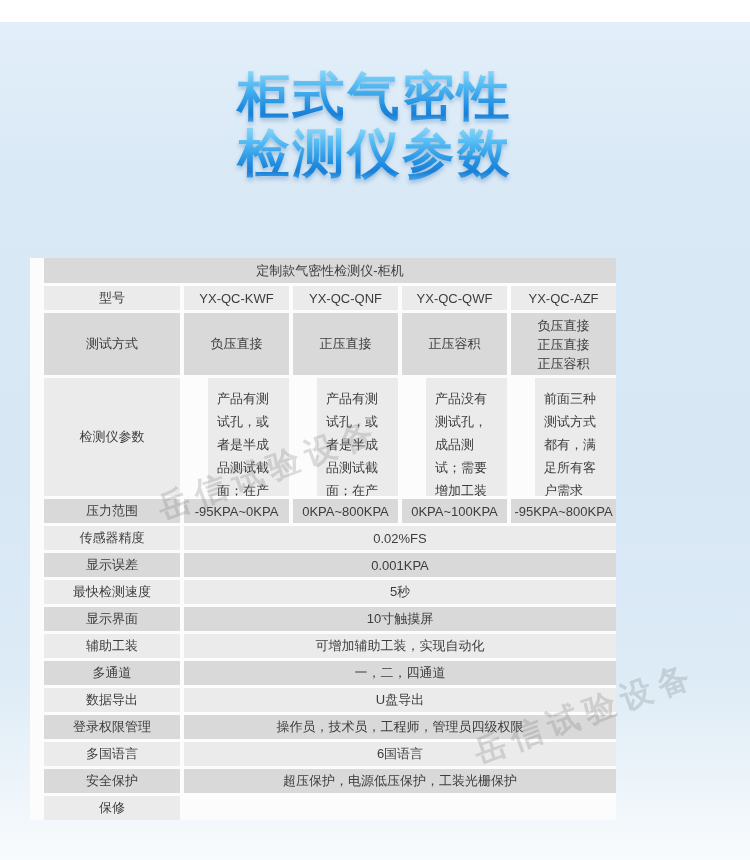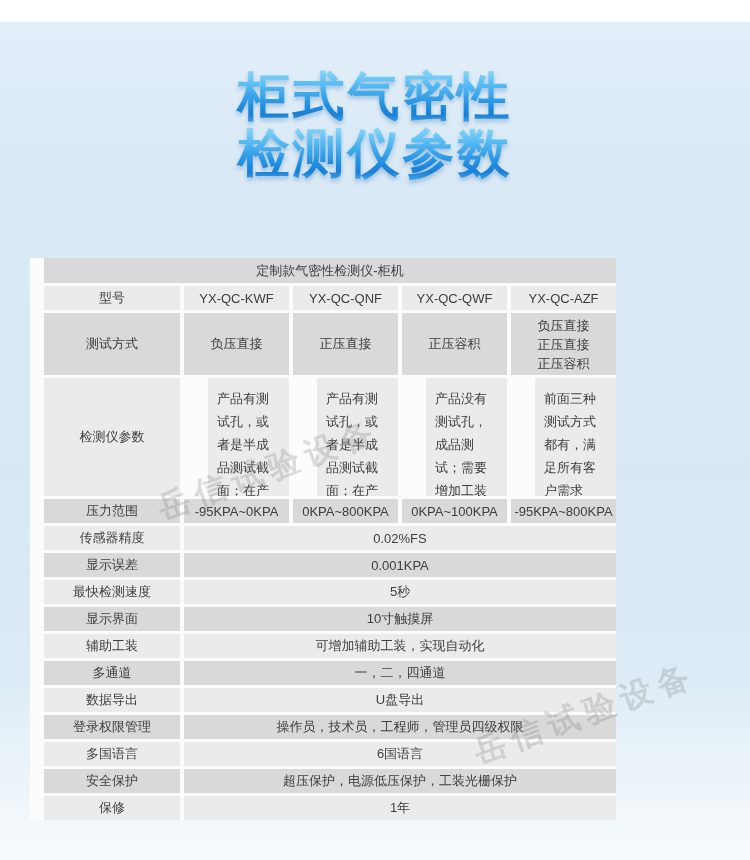--- a/index.html
+++ b/index.html
@@ -162,20 +162,19 @@
     <div class="cell c-dark">登录权限管理</div>
     <div class="cell c-dark span-value">操作员，技术员，工程师，管理员四级权限</div>
 
     <div class="cell c-light">多国语言</div>
     <div class="cell c-light span-value">6国语言</div>
 
     <div class="cell c-dark">安全保护</div>
     <div class="cell c-dark span-value">超压保护，电源低压保护，工装光栅保护</div>
 
     <div class="cell c-light">保修</div>
-    <div class="cell c-light span-value">1年</div>
 
   </div>
 
   <div class="watermark wm-1">岳信试验设备</div>
   <div class="watermark wm-2">岳信试验设备</div>
 
 </div>
 
 </body></html>

